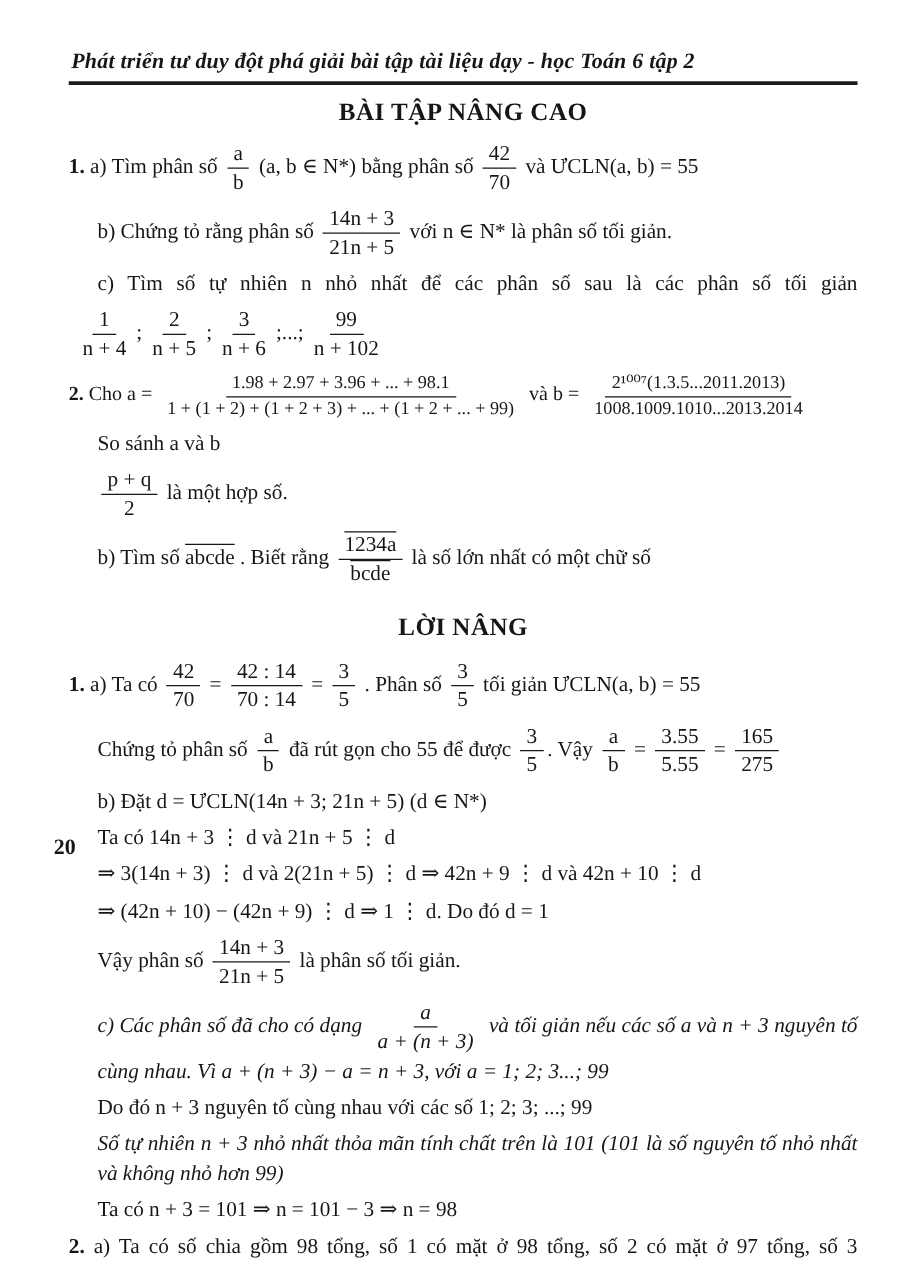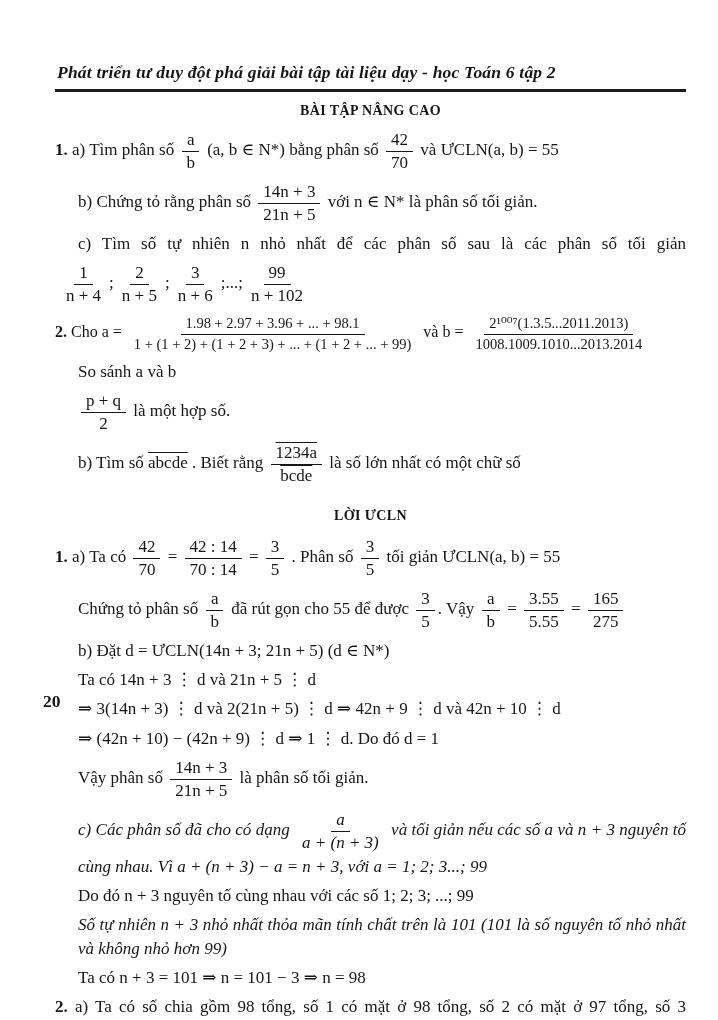--- a/index.html
+++ b/index.html
@@ -1,27 +1,27 @@
 <!DOCTYPE html>
 <html><head>
 <meta charset="utf-8">
 <style>
   html,body{margin:0;padding:0;}
   body{
     width:718px;height:1020px;background:#ffffff;color:#161616;
     font-family:"Liberation Serif","DejaVu Serif",serif;font-size:17px;
     -webkit-font-smoothing:antialiased;
   }
-  .page{position:relative;box-sizing:border-box;width:718px;height:728px;padding:38px 32px 0 55px;margin-top:24px;}
+  .page{position:relative;box-sizing:border-box;width:718px;height:728px;padding:38px 32px 0 55px;}
   .running-head{
     font-style:italic;font-weight:bold;font-size:17.5px;letter-spacing:.2px;
     padding:0 2px 6px 2px;border-bottom:3px solid #1c1c1c;
   }
   .section-title{
-    text-align:center;font-weight:bold;font-size:14px;letter-spacing:.4px;
+    text-align:center;font-weight:bold;font-size:20px;letter-spacing:.4px;
     margin:11px 0 9px 0;
   }
   .section-title.second{margin-top:20px;margin-bottom:11px;}
   .lines{}
   .line{margin:0 0 5px 0;line-height:1.42;}
   .line.sub{padding-left:23px;}
   .line.frow{padding-left:3px;margin-top:2px;}
   .line.just{text-align:justify;font-style:italic;}
   .line.stretch{text-align:justify;text-align-last:justify;}
   .b{font-weight:bold;}
@@ -84,21 +84,21 @@
             <span class="d">2</span>
           </span><span> là một hợp số.</span></div>
         <div class="line sub"><span>b) Tìm số </span><span class="ov">abcde</span><span> . Biết rằng </span><span class="fr">
             <span class="n ov">1234a</span>
             <span class="d ov">bcde</span>
           </span><span> là số lớn nhất có một chữ số</span></div>
       </div>
   </div>
 
   <div class="section">
-    <div class="section-title second">LỜI ƯCLN</div>
+    <div class="section-title second">LỜI NÂNG</div>
     <div class="lines">
         <div class="line num"><span class="b">1.</span><span> a) Ta có </span><span class="fr">
             <span class="n">42</span>
             <span class="d">70</span>
           </span><span> = </span><span class="fr">
             <span class="n">42 : 14</span>
             <span class="d">70 : 14</span>
           </span><span> = </span><span class="fr">
             <span class="n">3</span>
             <span class="d">5</span>

